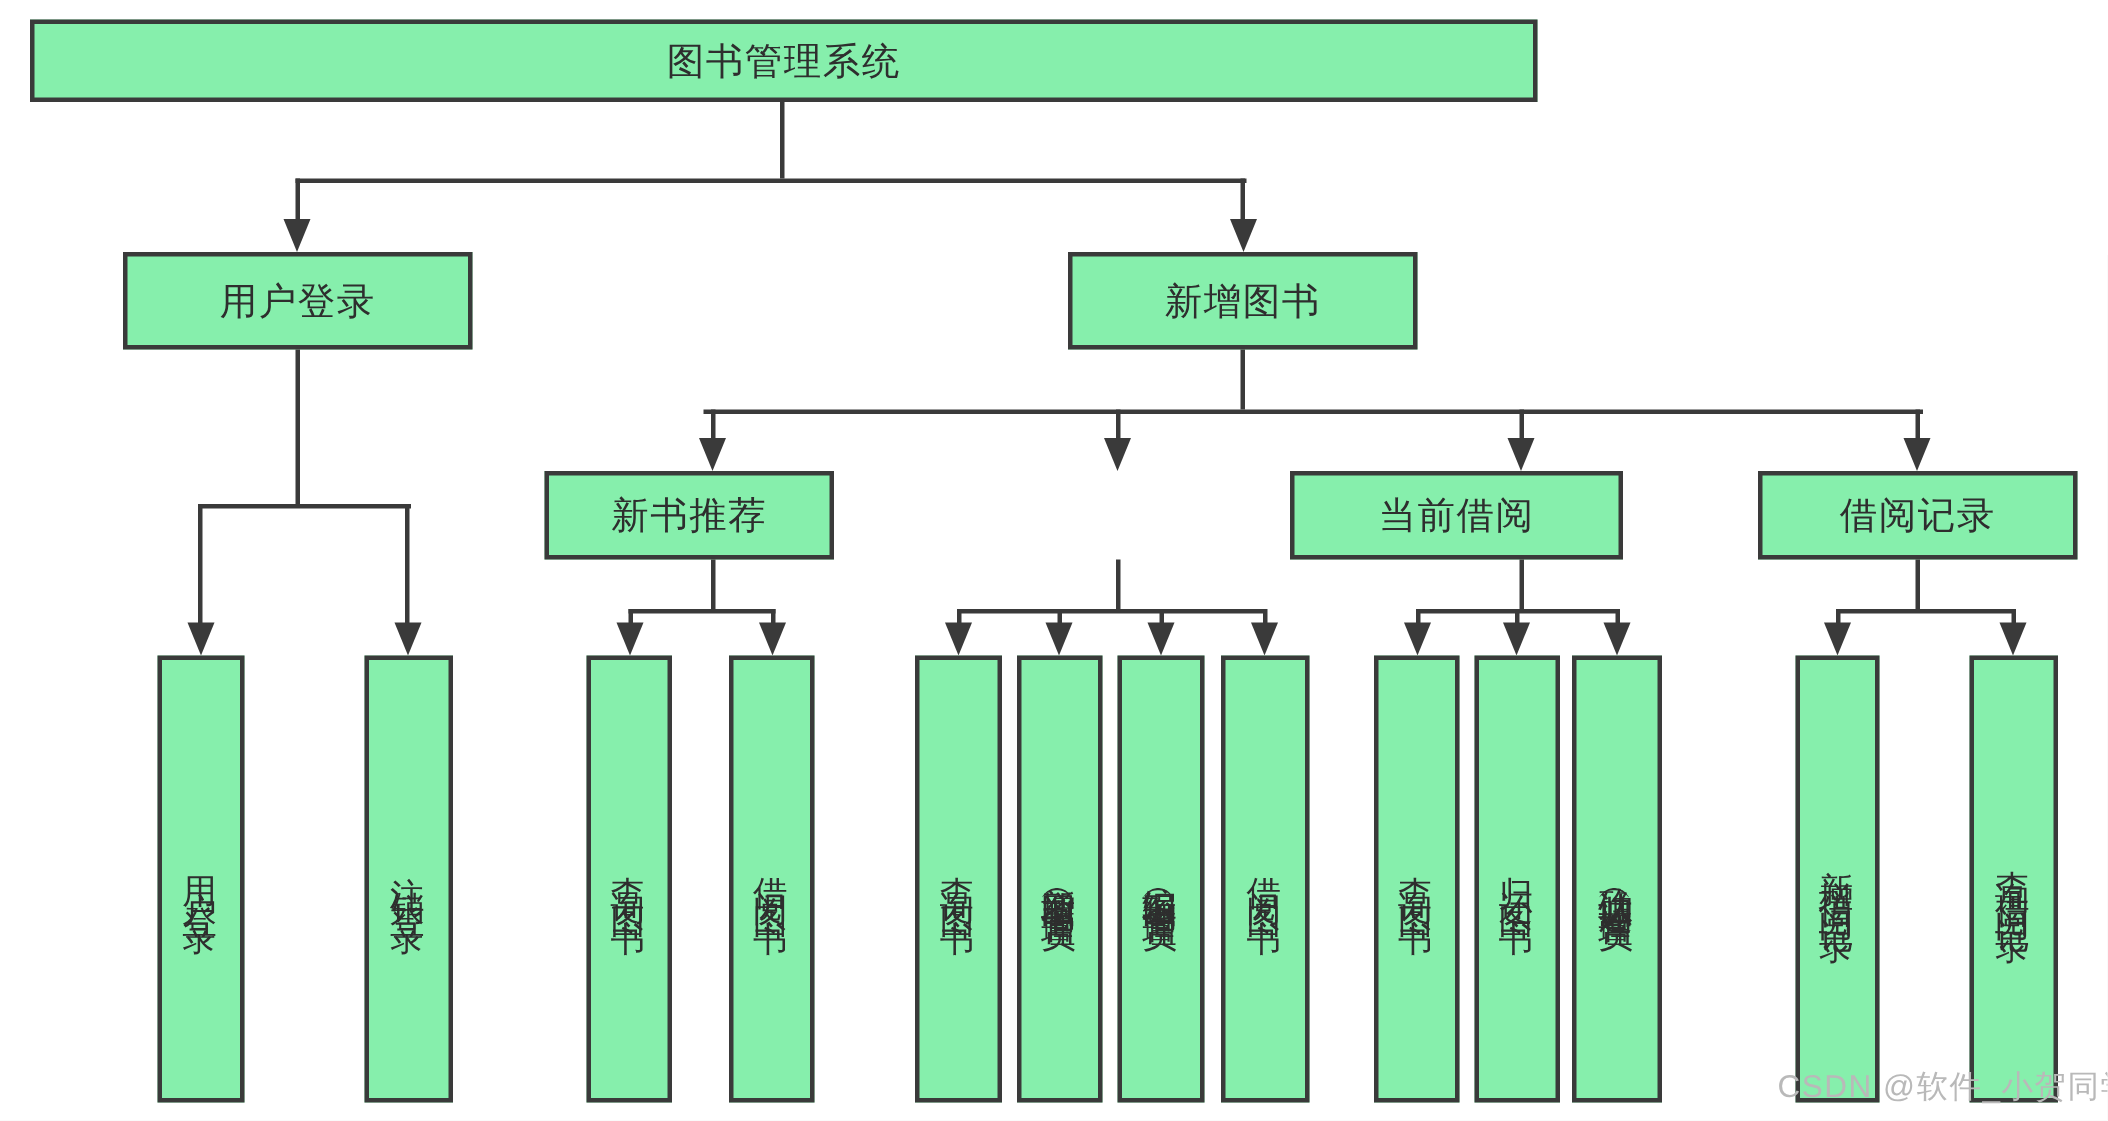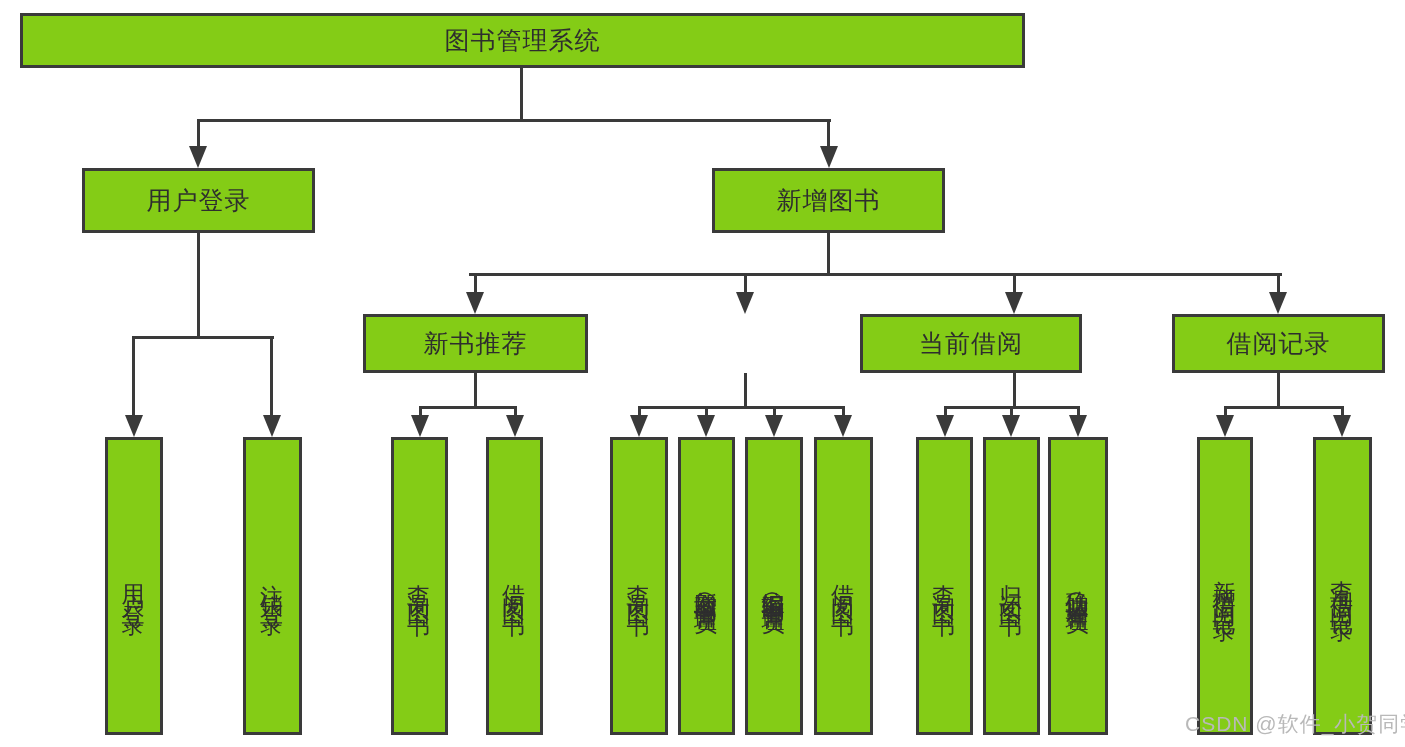--- a/index.html
+++ b/index.html
@@ -18,21 +18,21 @@
     width:1405px;
     height:747px;
     background:var(--background,#fff);
     overflow:hidden;
   }
   
   .box{
     position:absolute;
     box-sizing:border-box;
     border:3px solid var(--line,#3a3a3a);
-    background:#84cc16;
+    background:#86efac;
     display:flex;
     align-items:center;
     justify-content:center;
     color:var(--text,#2e2e2e);
   }
   .h{ font-size:25px; letter-spacing:1px; }
   .leaf{
     top:437px;
     height:298px;
     writing-mode:vertical-rl;
@@ -89,21 +89,21 @@
   <div class="hl" style="left:469px;top:273px;width:813px"></div>
   <div class="vl" style="left:474px;top:273px;height:23px"></div>
   <div class="ah" style="left:466px;top:292px"></div>
   <div class="vl" style="left:744px;top:273px;height:23px"></div>
   <div class="ah" style="left:736px;top:292px"></div>
   <div class="vl" style="left:1013px;top:273px;height:23px"></div>
   <div class="ah" style="left:1005px;top:292px"></div>
   <div class="vl" style="left:1277px;top:273px;height:23px"></div>
   <div class="ah" style="left:1269px;top:292px"></div>
 
-  <div class="box h" style="left:363px;top:314px;width:225px;height:59px">新书推荐</div>
+  <div class="box h" style="left:363px;top:314px;width:193px;height:59px">新书推荐</div>
   <div class="box h" style="left:860px;top:314px;width:222px;height:59px">当前借阅</div>
   <div class="box h" style="left:1172px;top:314px;width:213px;height:59px">借阅记录</div>
 
   <div class="vl" style="left:474px;top:373px;height:33px"></div>
   <div class="hl" style="left:419px;top:406px;width:98px"></div>
   <div class="vl" style="left:419px;top:406px;height:13px"></div>
   <div class="ah" style="left:411px;top:415px"></div>
   <div class="vl" style="left:514px;top:406px;height:13px"></div>
   <div class="ah" style="left:506px;top:415px"></div>
 

